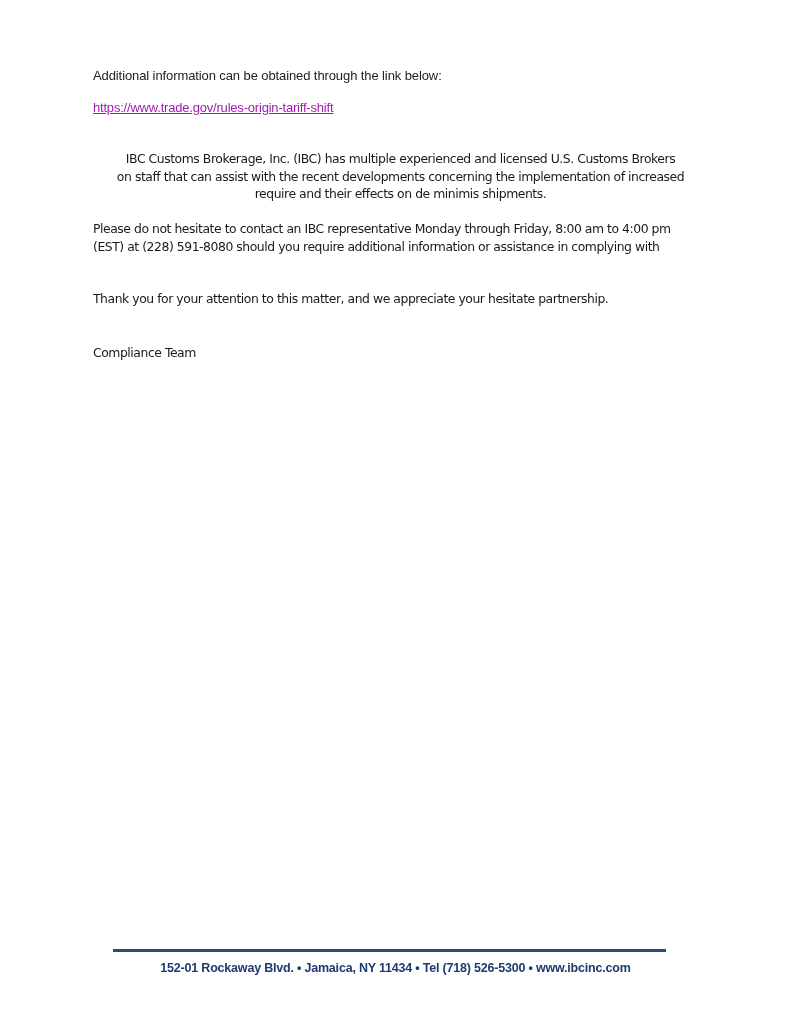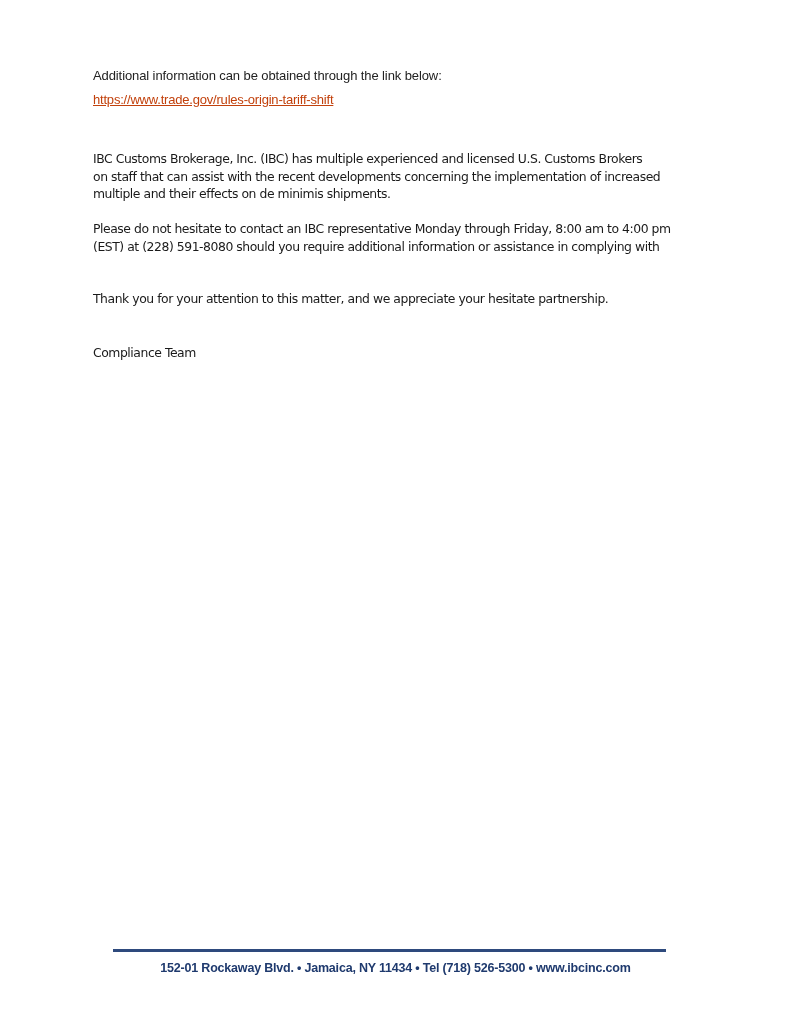--- a/index.html
+++ b/index.html
@@ -25,42 +25,42 @@
       top: 68px;
       font-family: "Liberation Sans", sans-serif;
       font-size: 13px;
       color: #222222;
       letter-spacing: -0.1px;
       white-space: nowrap;
     }
     .link {
       position: absolute;
       left: 93px;
-      top: 92px;
+      top: 100px;
       font-family: "Liberation Sans", sans-serif;
       font-size: 13px;
-      color: #c2410c;
+      color: #a21caf;
       text-decoration: underline;
       letter-spacing: -0.2px;
       white-space: nowrap;
       cursor: pointer;
     }
     .para {
       position: absolute;
       left: 93px;
       width: 615px;
       font-family: "DejaVu Sans", sans-serif;
       font-size: 12.4px;
       line-height: 17.5px;
       color: #1a1a1a;
       letter-spacing: -0.45px;
       margin: 0;
     }
     .para .line { display: block; white-space: nowrap; }
-    .p1 { top: 150px; }
+    .p1 { top: 150px; text-align: center; }
     .p2 { top: 220px; }
     .p3 { top: 290px; }
     .p4 { top: 325px; margin-top: 19px; }
     .p5 { top: 360px; }
     .footer-rule {
       position: absolute;
       left: 113px;
       top: 949px;
       width: 553px;
       height: 3px;
@@ -92,21 +92,21 @@
 
 <div class="page">
 
   <div class="intro">Additional information can be obtained through the link below:</div>
 
   <a class="link">https://www.trade.gov/rules-origin-tariff-shift</a>
 
   <p class="para p1">
     <span class="line">IBC Customs Brokerage, Inc. (IBC) has multiple experienced and licensed U.S. Customs Brokers</span>
     <span class="line">on staff that can assist with the recent developments concerning the implementation of increased</span>
-    <span class="line">multiple and their effects on de minimis shipments.</span>
+    <span class="line">require and their effects on de minimis shipments.</span>
   </p>
 
   <p class="para p2">
     <span class="line">Please do not hesitate to contact an IBC representative Monday through Friday, 8:00 am to 4:00 pm</span>
     <span class="line">(EST) at (228) 591-8080 should you require additional information or assistance in complying with</span>
   </p>
 
   <p class="para p3">
     <span class="line">Thank you for your attention to this matter, and we appreciate your hesitate partnership.</span>
   </p>

